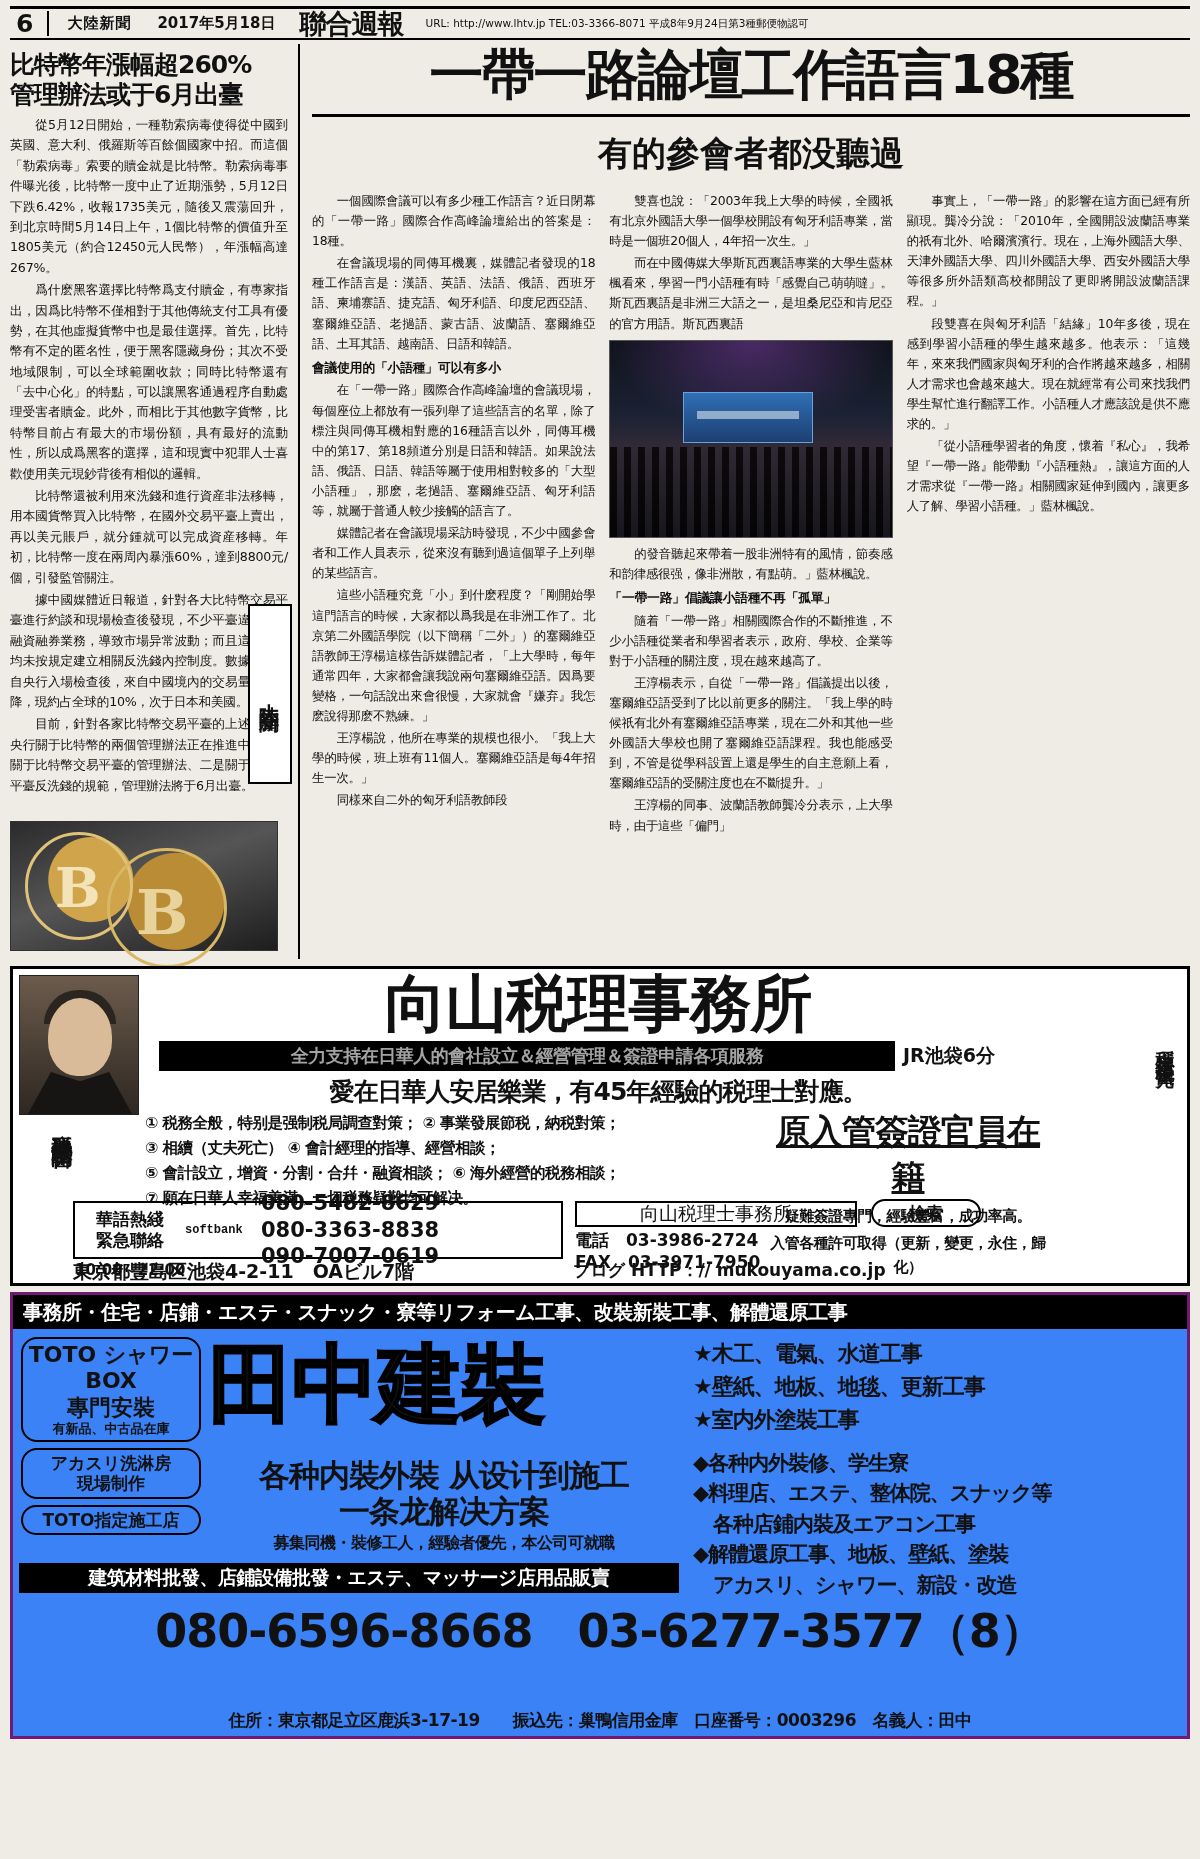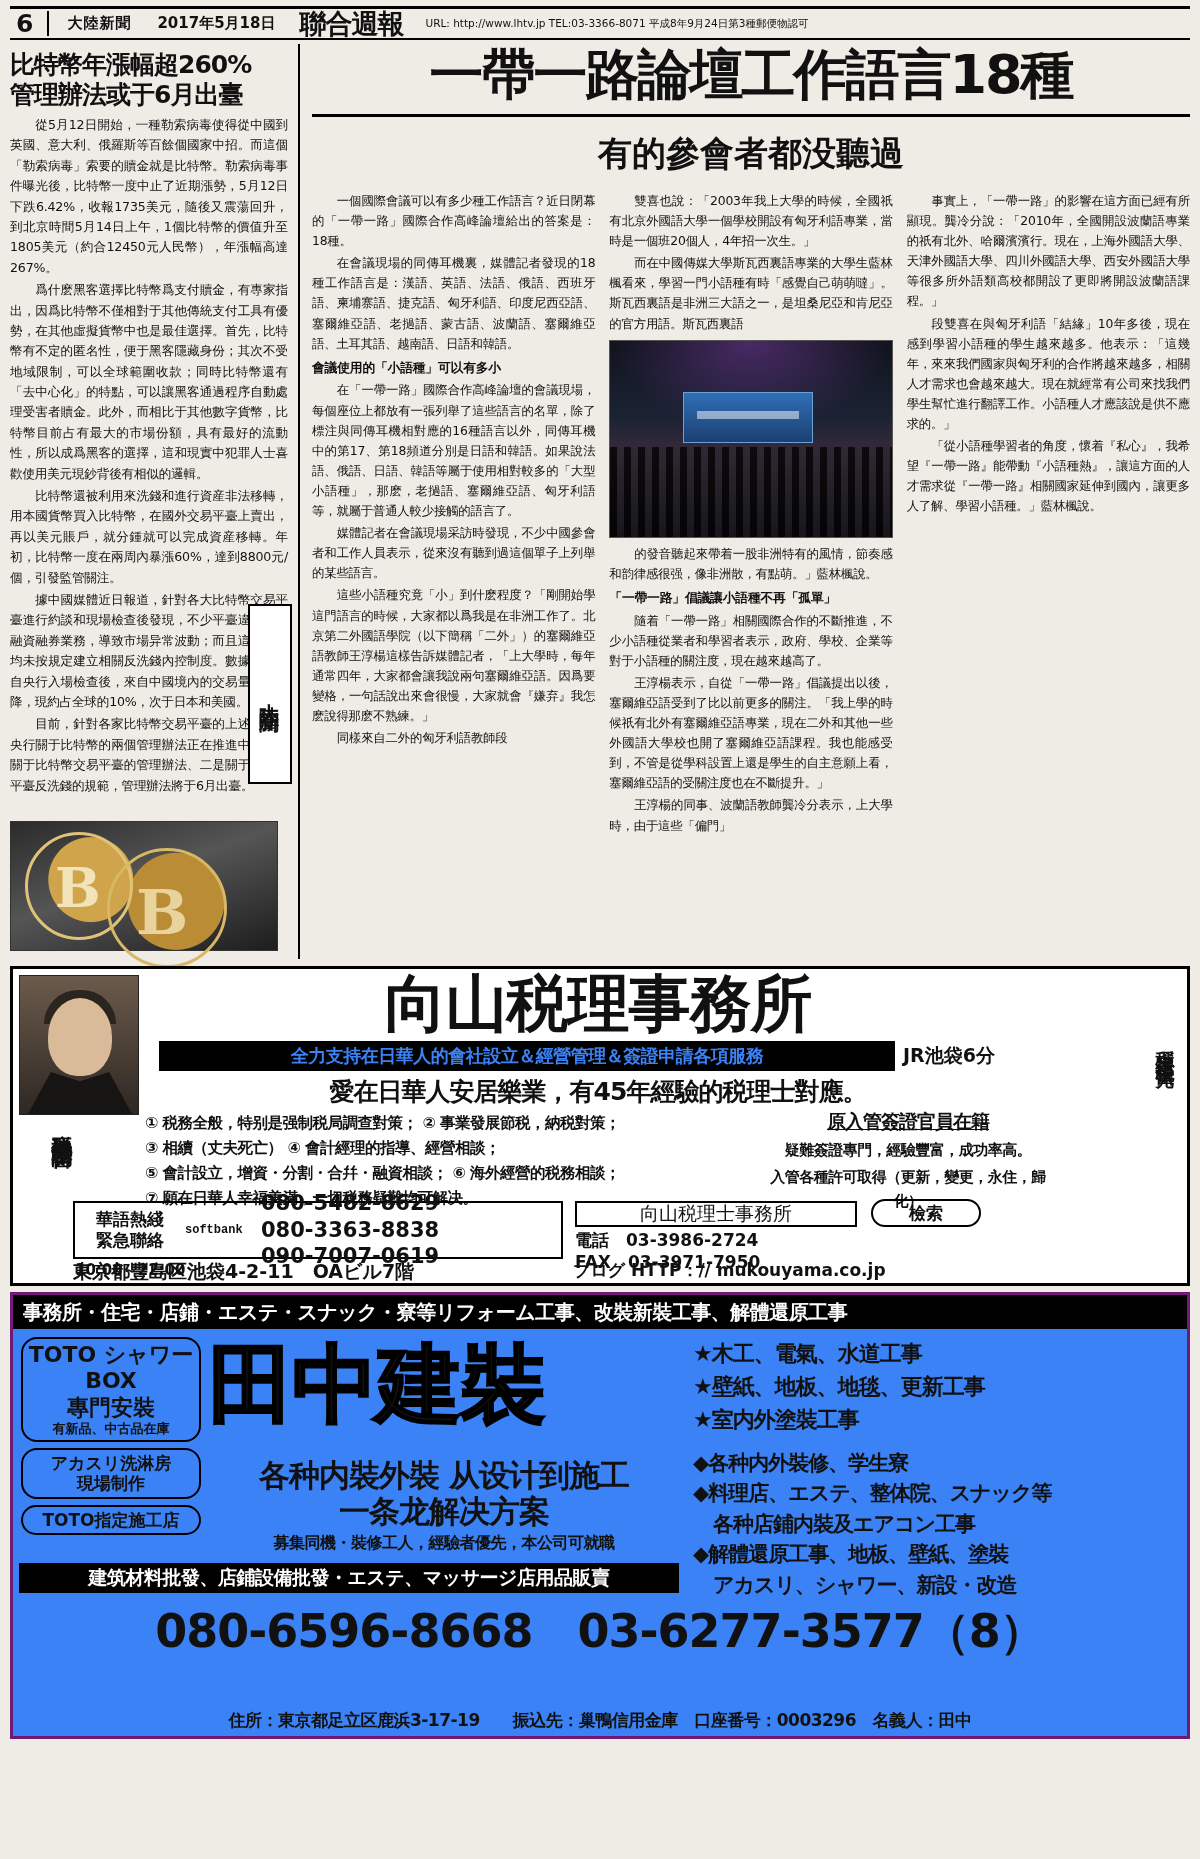--- a/index.html
+++ b/index.html
@@ -160,40 +160,40 @@
     writing-mode:vertical-rl; text-orientation:upright;
     font-size:19px; font-weight:bold; letter-spacing:3px;
   }
   .ad1 .title {
     position:absolute; left:130px; top:4px; width:910px;
     font-size:62px; font-weight:bold; text-align:center; letter-spacing:-1px;
     line-height:1;
   }
   .ad1 .bar {
     position:absolute; left:146px; top:72px; width:736px; height:30px;
-    background:#000; color:#3b82f6; font-size:18px; font-weight:bold;
+    background:#000; color:#a3a3a3; font-size:18px; font-weight:bold;
     display:flex; align-items:center; justify-content:center; letter-spacing:-0.5px;
   }
   .ad1 .jr {
     position:absolute; left:890px; top:72px; width:150px; height:30px;
     font-size:19px; font-weight:bold; display:flex; align-items:center;
   }
   .ad1 .slogan {
     position:absolute; left:130px; top:106px; width:910px; text-align:center;
     font-size:25px; font-weight:bold; letter-spacing:-1px;
   }
   .ad1 .items {
     position:absolute; left:132px; top:142px; width:600px;
     font-size:15.5px; font-weight:bold; line-height:1.62; letter-spacing:-0.5px;
   }
   .ad1 .rbox {
     position:absolute; left:750px; top:140px; width:290px;
   }
   .ad1 .rbox .r1 {
-    font-size:19px; font-weight:bold; text-align:center; text-decoration:underline;
+    font-size:34px; font-weight:bold; text-align:center; text-decoration:underline;
     letter-spacing:-1px;
   }
   .ad1 .rbox .r2 { font-size:15px; font-weight:bold; text-align:center; line-height:1.55; margin-top:4px; letter-spacing:-0.5px;}
   .ad1 .phonebox {
     position:absolute; left:60px; top:232px; width:490px; height:58px;
     border:2px solid #000; display:flex; align-items:center;
   }
   .ad1 .phonebox .lab {
     width:110px; font-size:17px; font-weight:bold; text-align:center; line-height:1.25;
   }
@@ -317,20 +317,21 @@
       <div class="subtitle">有的參會者都没聽過</div>
 
       <div class="cols">
         <div class="col">
           <p>一個國際會議可以有多少種工作語言？近日閉幕的「一帶一路」國際合作高峰論壇給出的答案是：18種。</p>
           <p>在會議現場的同傳耳機裏，媒體記者發現的18種工作語言是：漢語、英語、法語、俄語、西班牙語、柬埔寨語、捷克語、匈牙利語、印度尼西亞語、塞爾維亞語、老撾語、蒙古語、波蘭語、塞爾維亞語、土耳其語、越南語、日語和韓語。</p>
           <p class="sub">會議使用的「小語種」可以有多小</p>
           <p>在「一帶一路」國際合作高峰論壇的會議現場，每個座位上都放有一張列舉了這些語言的名單，除了標注與同傳耳機相對應的16種語言以外，同傳耳機中的第17、第18頻道分別是日語和韓語。如果說法語、俄語、日語、韓語等屬于使用相對較多的「大型小語種」，那麽，老撾語、塞爾維亞語、匈牙利語等，就屬于普通人較少接觸的語言了。</p>
           <p>媒體記者在會議現場采訪時發現，不少中國參會者和工作人員表示，從來沒有聽到過這個單子上列舉的某些語言。</p>
           <p>這些小語種究竟「小」到什麽程度？「剛開始學這門語言的時候，大家都以爲我是在非洲工作了。北京第二外國語學院（以下簡稱「二外」）的塞爾維亞語教師王淳楊這樣告訴媒體記者，「上大學時，每年通常四年，大家都會讓我說兩句塞爾維亞語。因爲要變格，一句話說出來會很慢，大家就會『嫌弃』我怎麽說得那麽不熟練。」</p>
+          <p>王淳楊說，他所在專業的規模也很小。「我上大學的時候，班上班有11個人。塞爾維亞語是每4年招生一次。」</p>
           <p>同樣來自二外的匈牙利語教師段</p>
         </div>
 
         <div class="col">
           <p>雙喜也說：「2003年我上大學的時候，全國祇有北京外國語大學一個學校開設有匈牙利語專業，當時是一個班20個人，4年招一次生。」</p>
           <p>而在中國傳媒大學斯瓦西裏語專業的大學生藍林楓看來，學習一門小語種有時「感覺自己萌萌噠」。斯瓦西裏語是非洲三大語之一，是坦桑尼亞和肯尼亞的官方用語。斯瓦西裏語</p>
           <div class="photo">
             <div class="beam"></div>
             <div class="screen"></div>
             <div class="crowd"></div>

